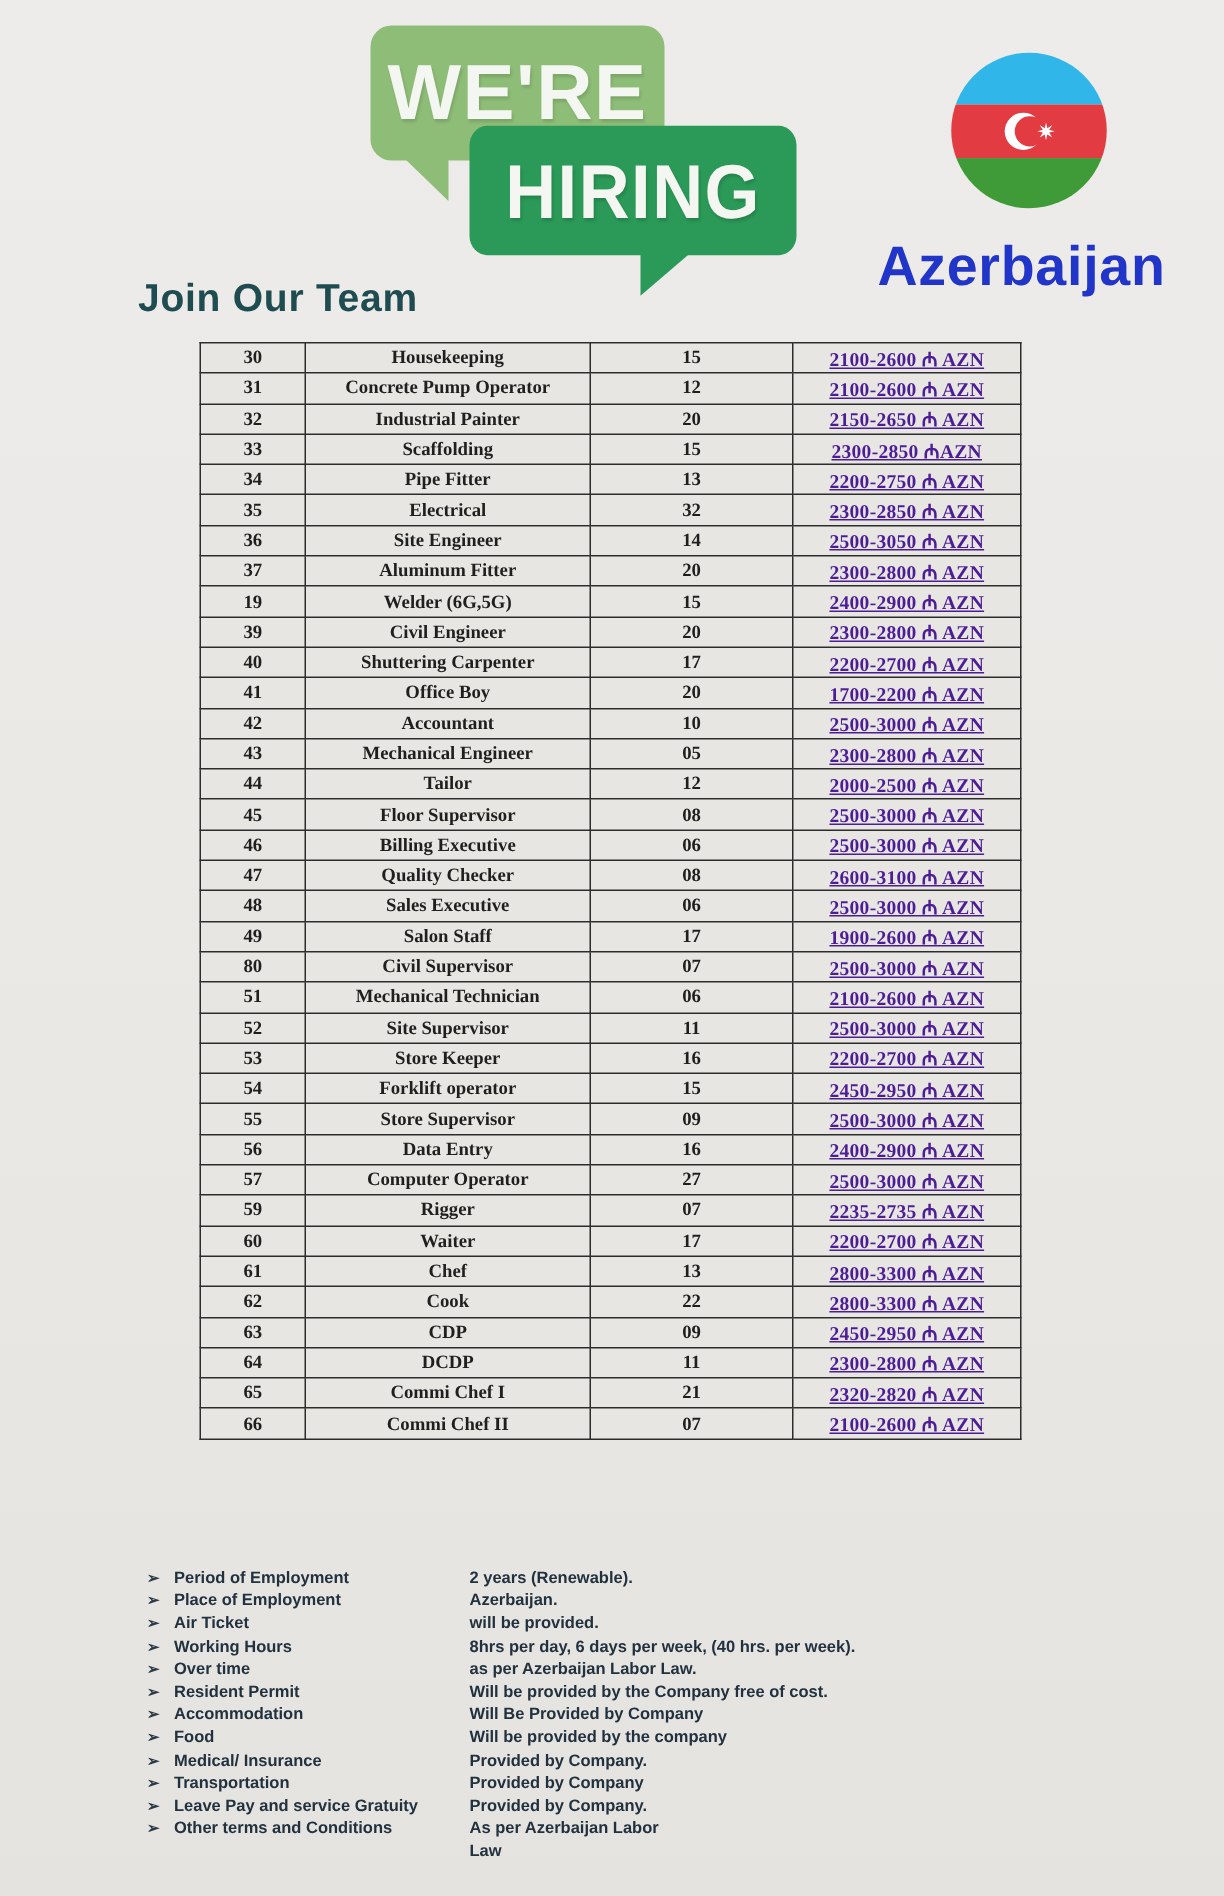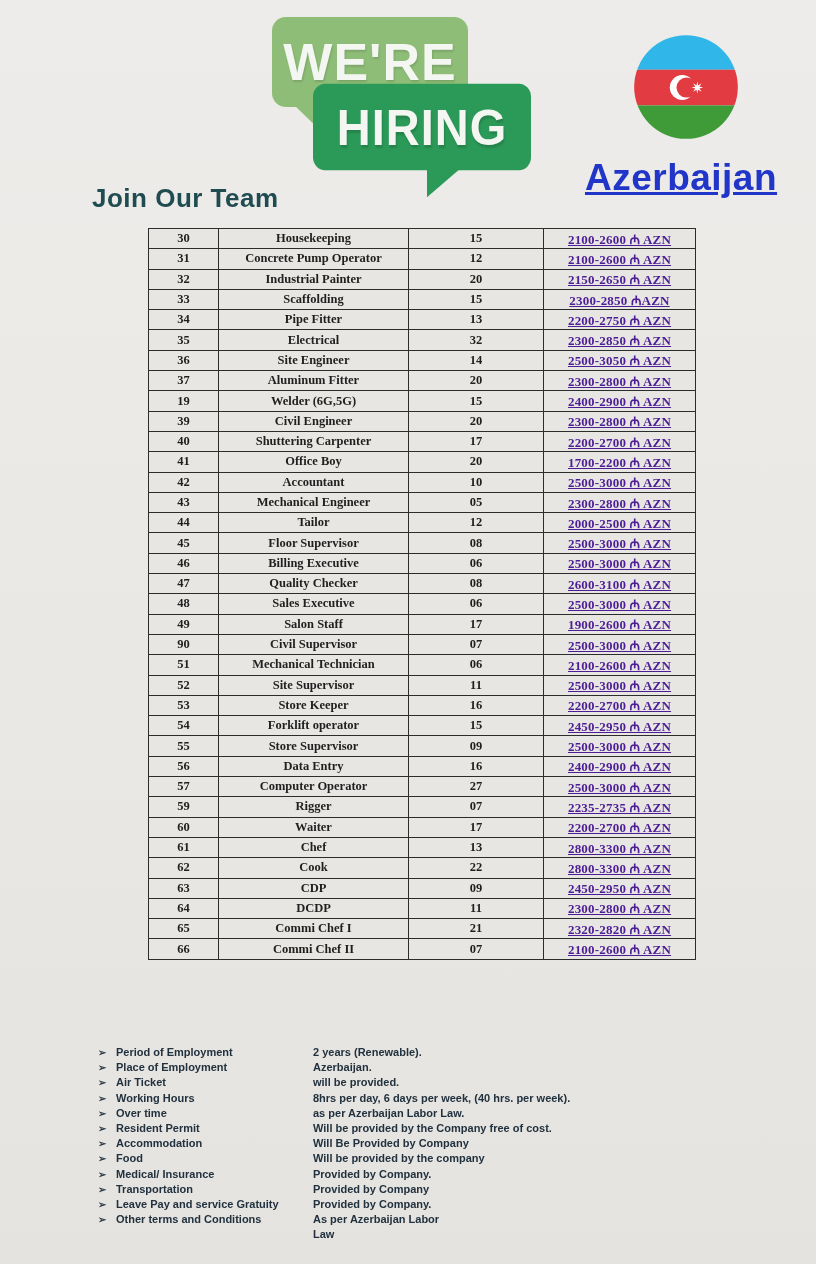--- a/index.html
+++ b/index.html
@@ -15,21 +15,21 @@
   }
 
   
   .bubble {
     position:absolute;
     display:flex; align-items:center; justify-content:center;
     color:#f4f6f1; font-weight:bold; letter-spacing:1px;
     font-family:"Liberation Sans", sans-serif;
   }
   .bubble-top {
-    left:272px; top:17px; width:196px; height:90px;
+    left:247px; top:17px; width:196px; height:90px;
     background:#8ebd77; border-radius:14px;
     font-size:52px; z-index:1;
     text-shadow:1px 2px 2px rgba(0,0,0,0.12);
   }
   .bubble-top .tail {
     position:absolute; left:22px; bottom:-27px;
     width:0; height:0;
     border-right:30px solid #8ebd77;
     border-bottom:29px solid transparent;
   }
@@ -47,33 +47,32 @@
     border-bottom:27px solid transparent;
   }
 
   
   .flag { position:absolute; left:632px; top:33px; width:108px; height:108px; }
   .country {
     position:absolute; left:556px; top:157px; width:250px;
     text-align:center;
     font-size:37px; font-weight:bold; color:#2136c8;
     letter-spacing:0.5px;
-    text-decoration:underline;
   }
 
   
   .headline {
     position:absolute; left:92px; top:183px;
     font-size:26px; font-weight:bold; color:#1f4c50;
     letter-spacing:0.5px;
   }
 
   
   table.jobs {
-    position:absolute; left:148px; top:228px;
+    position:absolute; left:133px; top:228px;
     width:547px;
     border-collapse:collapse;
     table-layout:fixed;
   }
   table.jobs td {
     border:1.7px solid #2c2c2c;
     height:20.3px;
     padding:0 4px;
     font-family:"Liberation Serif", serif;
     font-weight:700;
@@ -277,21 +276,21 @@
         </tr>
 
         <tr>
           <td class="c-no">49</td>
           <td class="c-title">Salon Staff</td>
           <td class="c-qty">17</td>
           <td class="c-sal">1900-2600 ₼ AZN</td>
         </tr>
 
         <tr>
-          <td class="c-no">90</td>
+          <td class="c-no">80</td>
           <td class="c-title">Civil Supervisor</td>
           <td class="c-qty">07</td>
           <td class="c-sal">2500-3000 ₼ AZN</td>
         </tr>
 
         <tr>
           <td class="c-no">51</td>
           <td class="c-title">Mechanical Technician</td>
           <td class="c-qty">06</td>
           <td class="c-sal">2100-2600 ₼ AZN</td>

